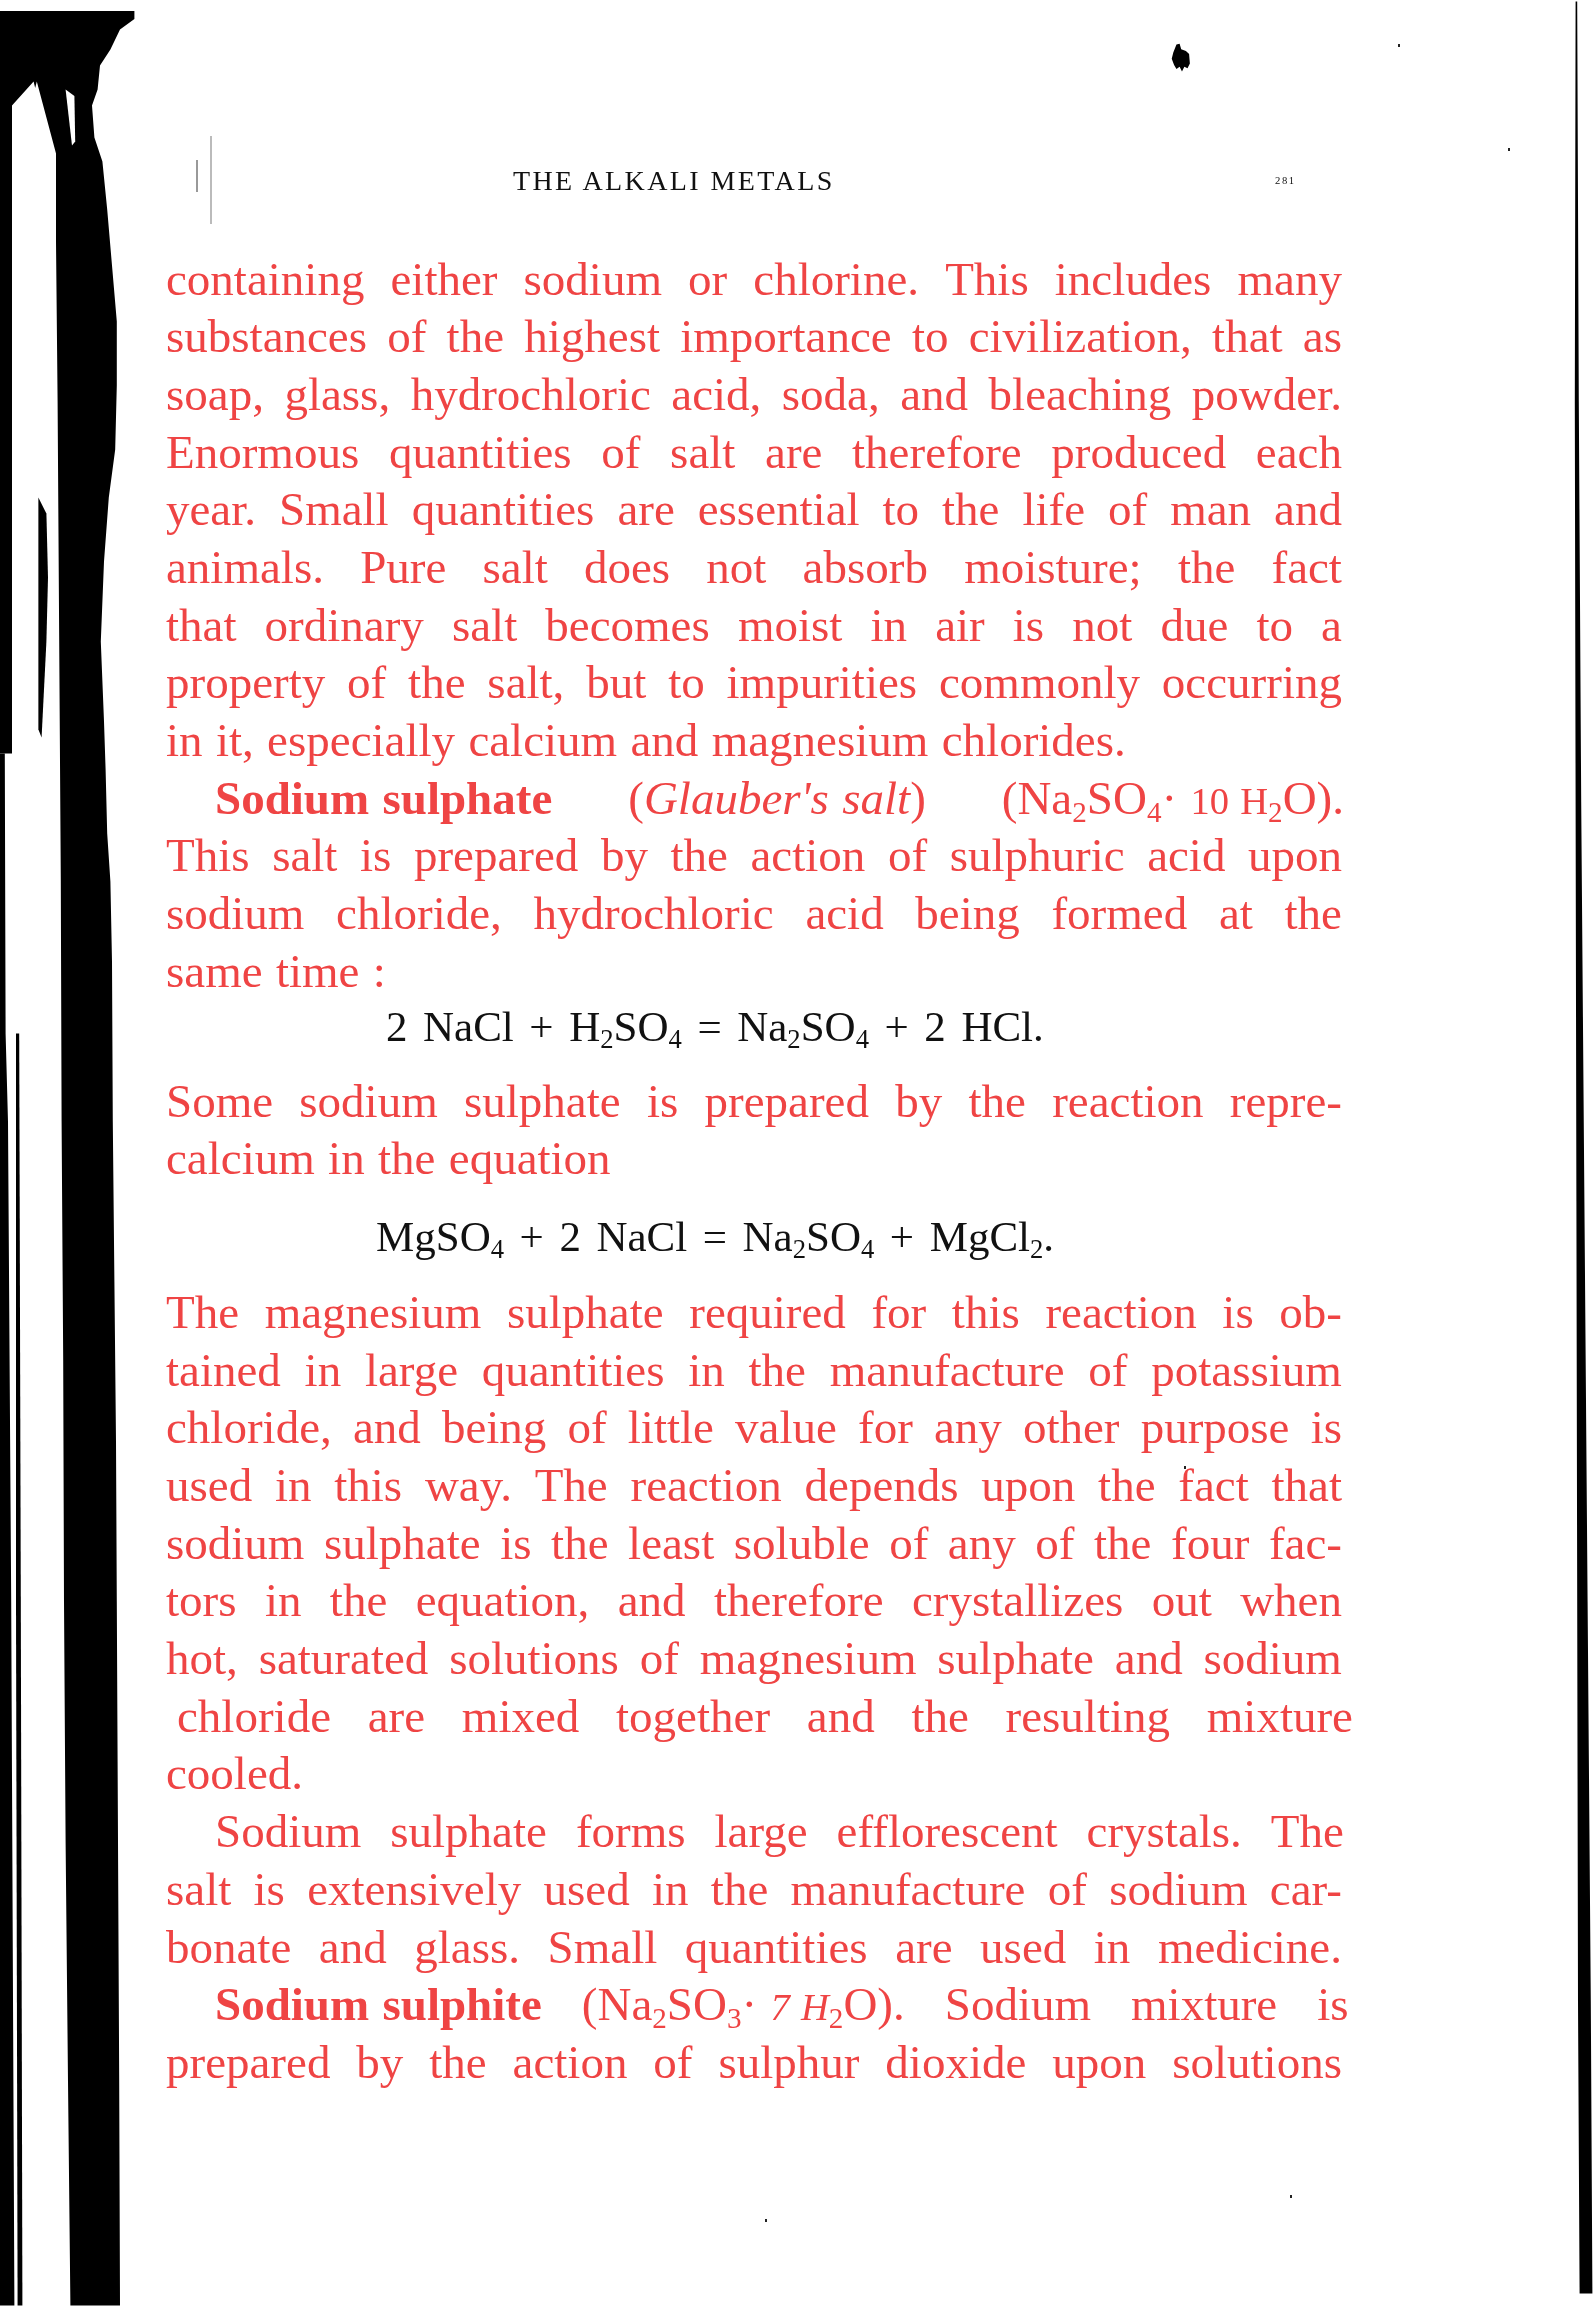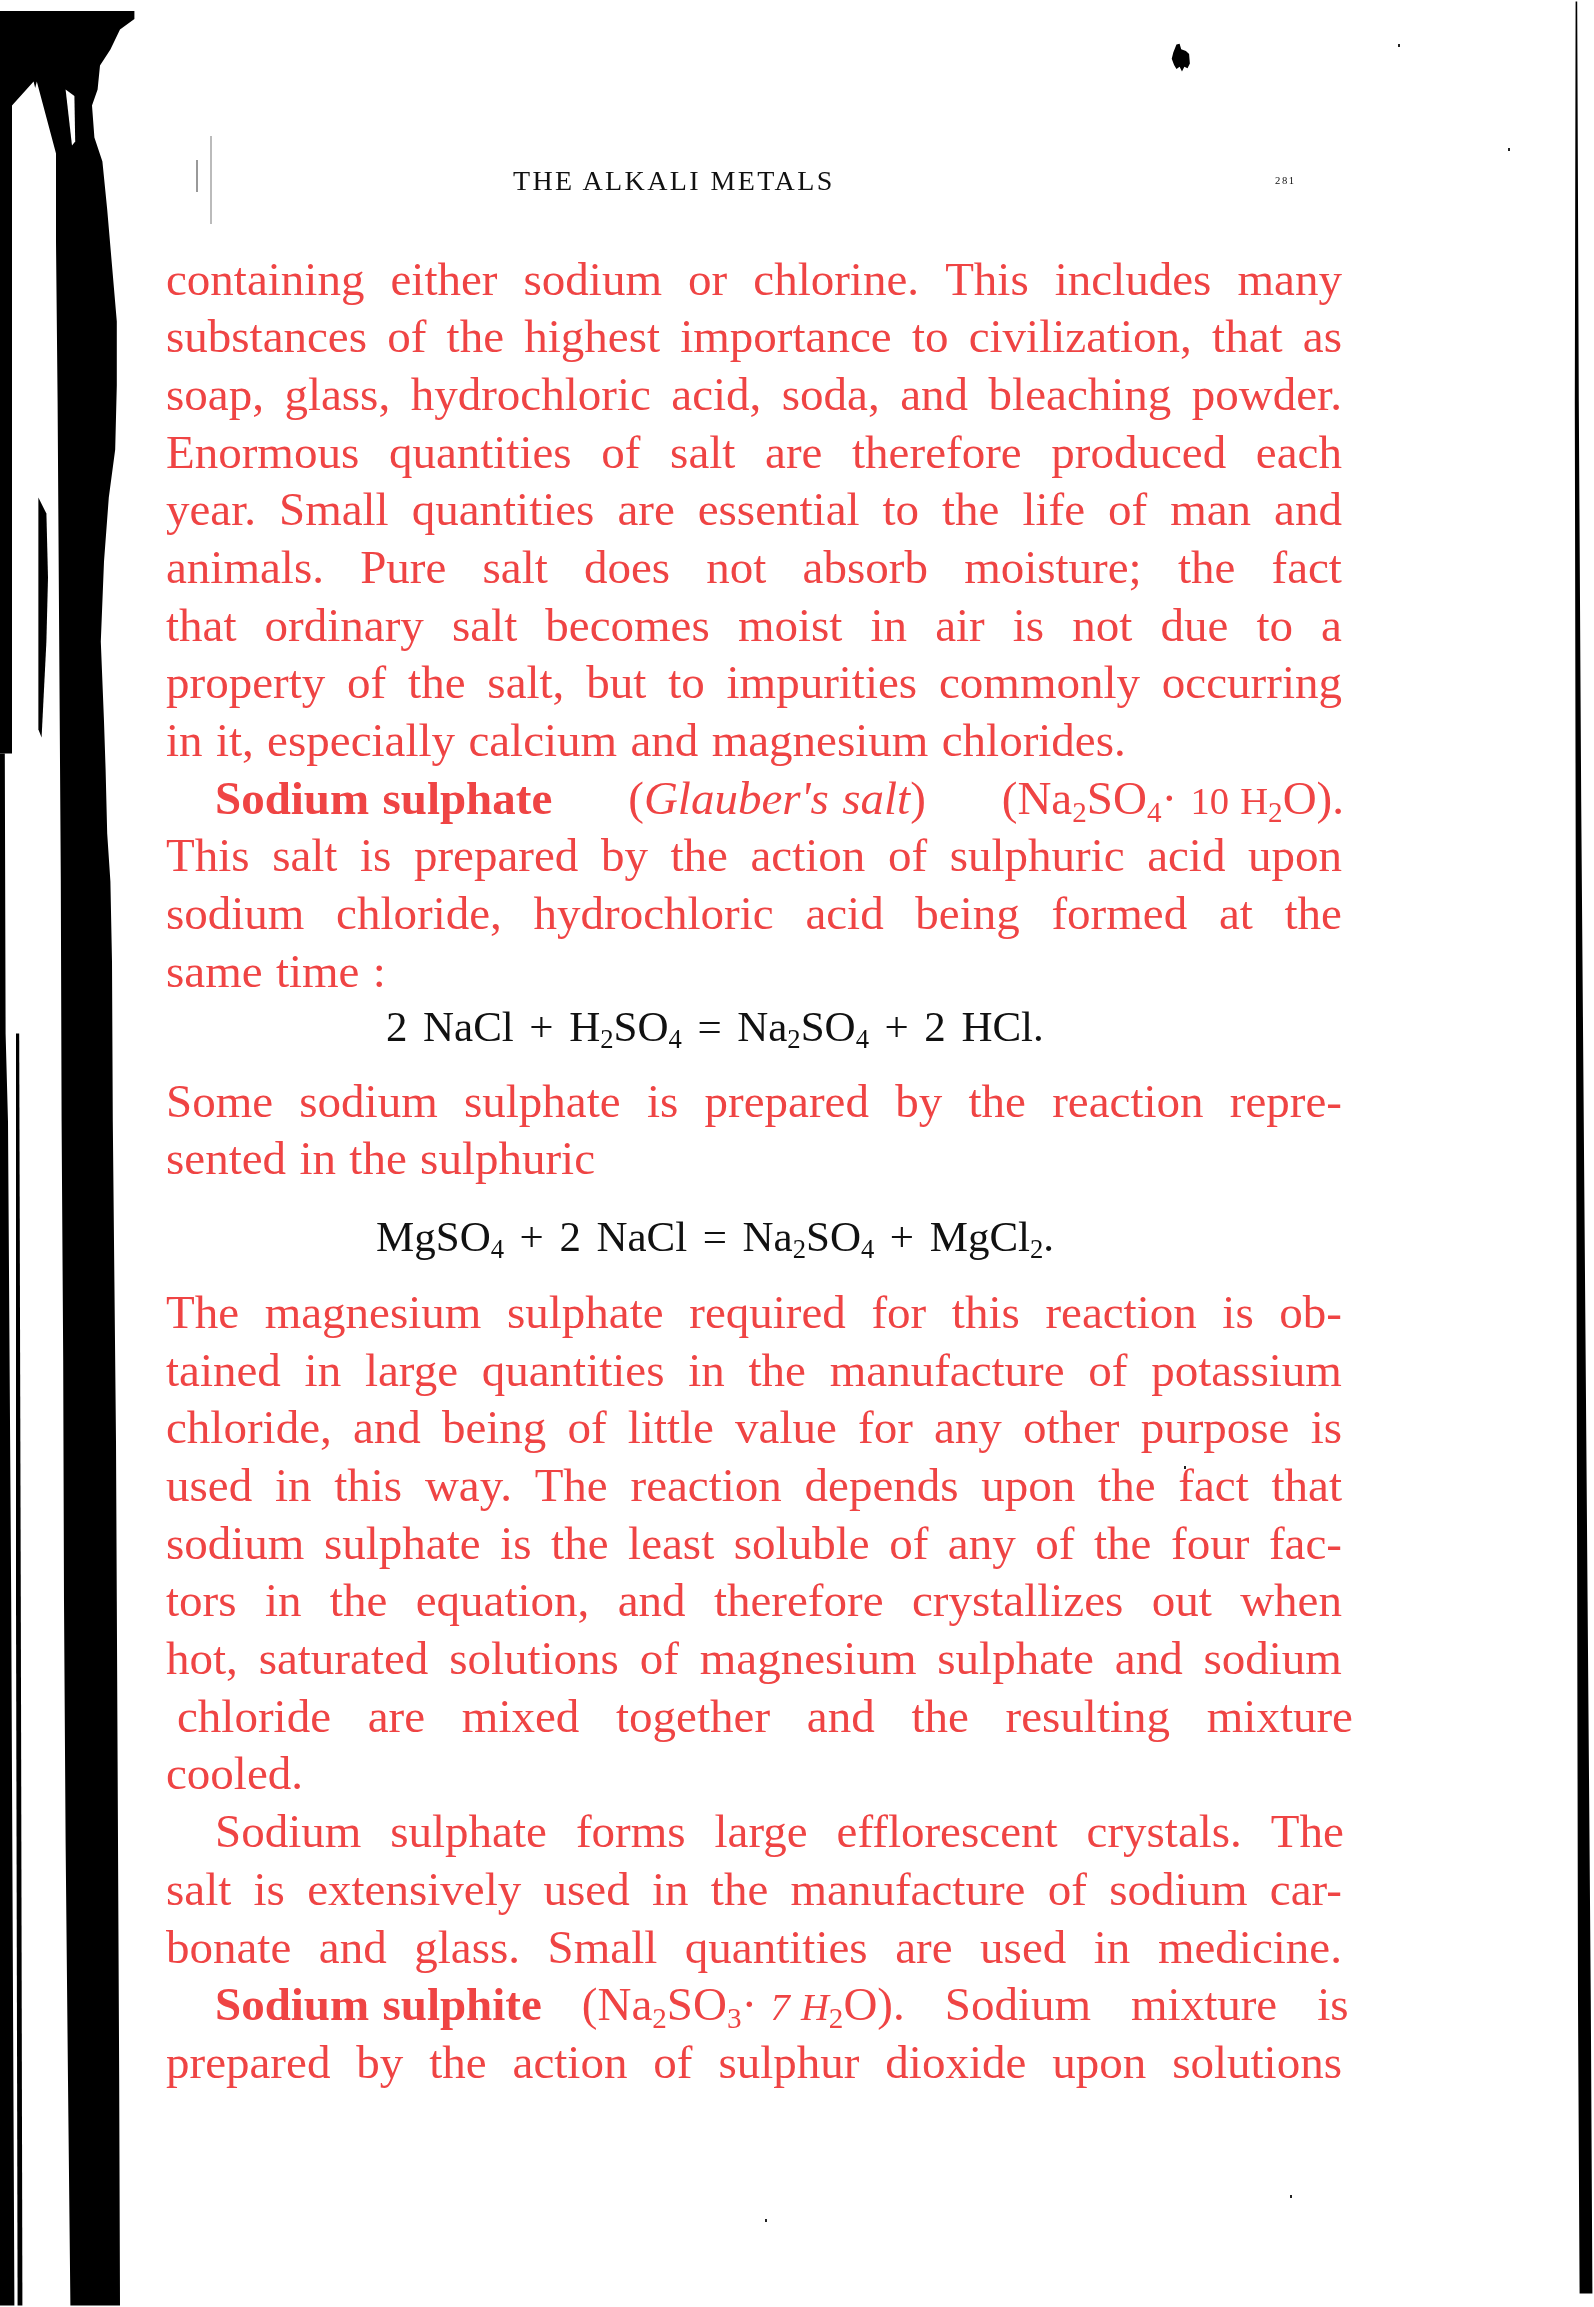--- a/index.html
+++ b/index.html
@@ -190,21 +190,21 @@
         <span class="seg">Some</span>
         <span class="seg">sodium</span>
         <span class="seg">sulphate</span>
         <span class="seg">is</span>
         <span class="seg">prepared</span>
         <span class="seg">by</span>
         <span class="seg">the</span>
         <span class="seg">reaction</span>
         <span class="seg">repre-</span>
       </div>
-    <div class="line last" style="top:1134px;">sented in the sulphuric</div>
+    <div class="line last" style="top:1134px;">calcium in the equation</div>
   </div>
 
   <div class="eq" style="left:376px;top:1213px;">
     <span>MgSO</span><sub>4</sub><span> + 2 NaCl = Na</span><sub>2</sub><span>SO</span><sub>4</sub><span> + MgCl</span><sub>2</sub><span>.</span>
   </div>
 
   <div>
     <div class="line justify-line" style="top:1288px;">
         <span class="seg">The</span>
         <span class="seg">magnesium</span>

